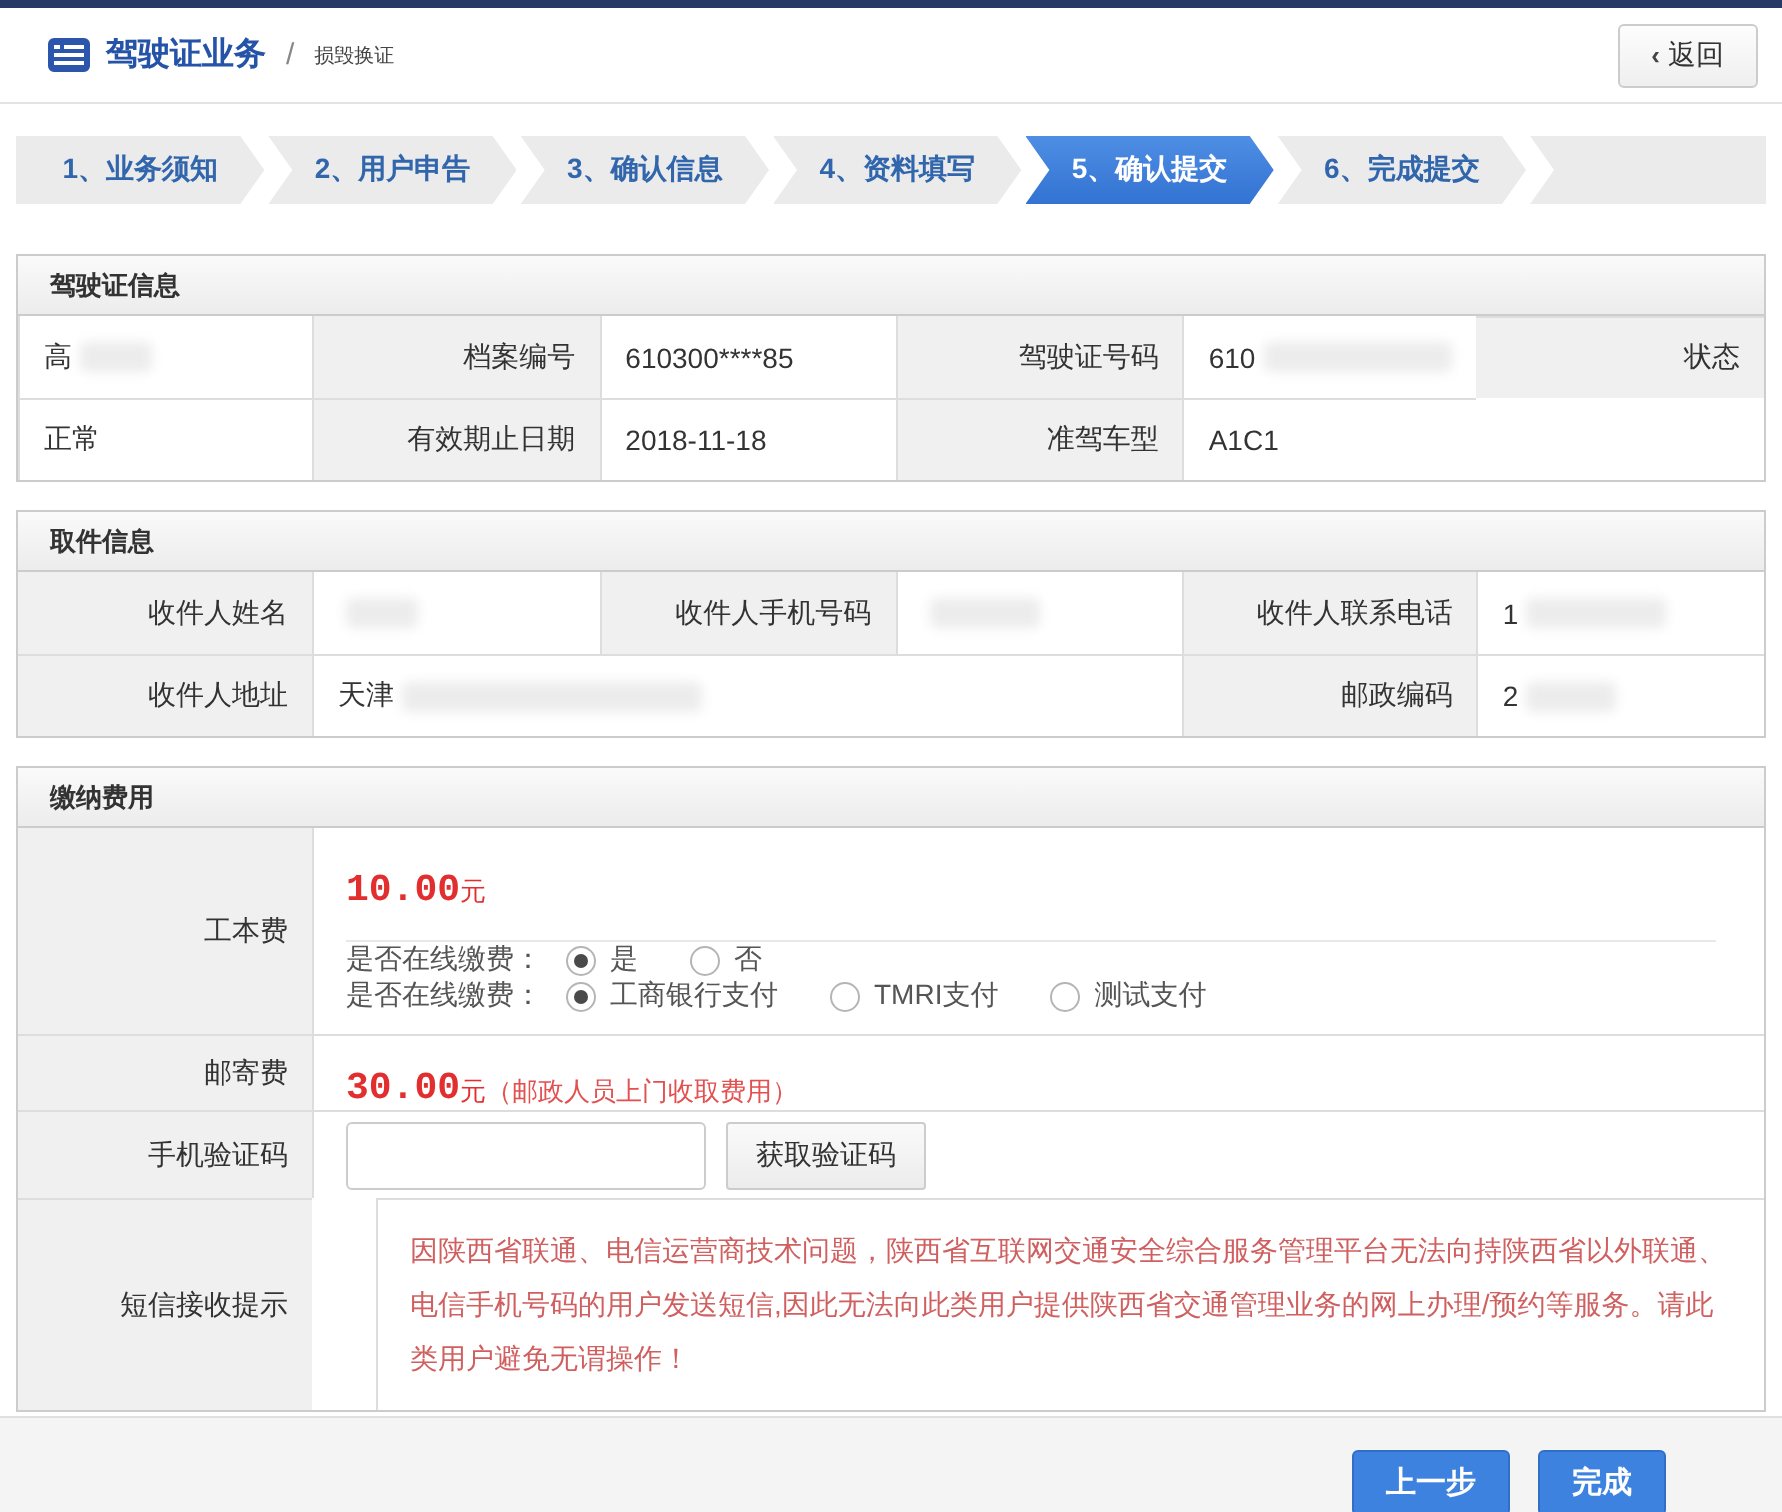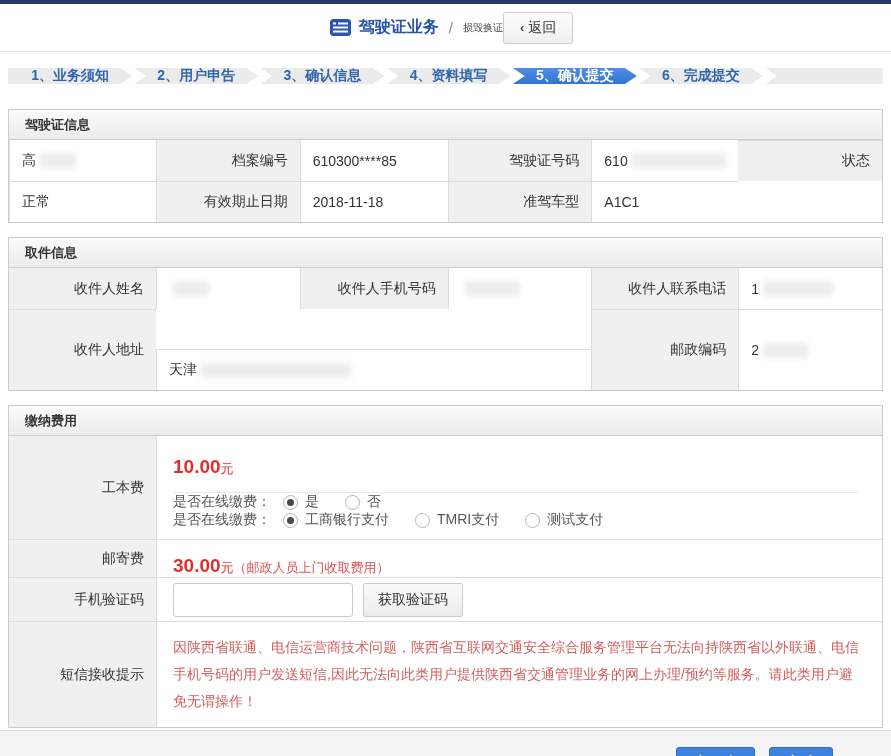--- a/index.html
+++ b/index.html
@@ -5,34 +5,34 @@
   * { margin:0; padding:0; box-sizing:border-box; }
   html,body { width:891px; }
   body {
     font-family:"Liberation Sans","DejaVu Sans",sans-serif;
     background:#ffffff; color:#333; font-size:14px;
   }
   .topbar { height:4px; background:#273a66; }
   
   .header {
     height:48px; background:#fff; border-bottom:1px solid #e3e3e3;
-    display:flex; align-items:center; justify-content:center; padding:0 12px 0 24px;
+    display:flex; align-items:center; justify-content:space-between; padding:0 12px 0 24px;
   }
   .header-left { display:flex; align-items:center; gap:8px; }
   .app-icon { width:21px; height:17px; display:inline-block; }
   .app-title { color:#2453a8; font-size:16px; font-weight:bold; }
   .crumb-sep { color:#888; font-size:15px; margin:0 2px; }
   .page-title { color:#444; font-size:10px; }
   .back-btn {
     background:linear-gradient(#fdfdfd,#efefef); border:1px solid #ccc; border-radius:3px;
     padding:6px 16px; font-size:14px; color:#333; cursor:pointer; display:flex; align-items:center; gap:4px;
   }
   .back-chev { font-weight:bold; font-size:13px; color:#444; }
   
-  .steps { display:flex; margin:16px 8px 0 8px; height:16px; }
+  .steps { display:flex; margin:16px 8px 0 8px; height:34px; }
   .step {
     flex:1 1 0; background:#ebebeb; color:#3166ad; font-size:14px; font-weight:bold;
     display:flex; align-items:center; justify-content:center;
     clip-path:polygon(0 0, calc(100% - 12px) 0, 100% 50%, calc(100% - 12px) 100%, 0 100%, 12px 50%);
     margin-right:2px; cursor:default;
   }
   .step.first { clip-path:polygon(0 0, calc(100% - 12px) 0, 100% 50%, calc(100% - 12px) 100%, 0 100%); }
   .step.active { background:linear-gradient(#4e8ee4,#3373d2); color:#fff; }
   .step-filler {
     flex:0.95 1 0; background:#ebebeb; margin-right:0;
@@ -49,32 +49,32 @@
   }
   .info-grid { display:grid; grid-template-columns:147px 1fr 148px 1fr 147px 1fr; }
   .cell {
     min-height:41px; display:flex; align-items:center; font-size:14px;
     border-left:1px solid #ddd; padding:0 12px;
   }
   .cell.c1 { border-left:none; }
   .cell.rt { border-top:1px solid #ddd; }
   .cell.lbl { background:#f0f0f0; justify-content:flex-end; color:#333; }
   .cell.val { background:#fff; color:#333; }
-  .cell.span3 { grid-column:2 / 5;margin-top:40px; }
+  .cell.span3 { grid-column:2 / 5; }
   .redact { display:inline-block; height:15px; background:#ececec; filter:blur(3px); border-radius:3px; margin-left:4px; vertical-align:middle; }
   .r36{width:36px}.r55{width:55px}.r70{width:70px}.r110{width:110px}.r150{width:150px}.r45{width:45px}
   
   .fee-grid { display:grid; grid-template-columns:147px 1fr; }
   .fee-lbl {
     background:#f0f0f0; display:flex; align-items:center; justify-content:flex-end;
     padding:0 12px; font-size:14px; color:#333;
   }
   .fee-val { background:#fff; border-left:1px solid #ddd; padding:10px 16px; }
   .fee-row-t { border-top:1px solid #ddd; }
-  .amount { color:#e22e2e; font-weight:bold; font-size:19px; }
+  .amount { color:#e22e2e; font-weight:bold; font-size:19px;font-family:Liberation Mono, monospace; }
   .amount-unit { color:#e22e2e; font-size:13px; font-weight:normal; }
   .amount-note { color:#e25050; font-size:13px; margin-left:0; }
   .cost-top { padding:10px 0 14px 0; }
   .cost-divider { border-bottom:1px solid #e8e8e8; margin-right:8px; }
   .opt-line { display:flex; align-items:center; color:#555; font-size:14px; }
   .opt-caption { margin-right:12px; }
   .radio { display:inline-flex; align-items:center; margin-right:26px; cursor:pointer; color:#555; }
   .rb {
     width:15px; height:15px; border:1px solid #b5b5b5; border-radius:50%; background:#fff;
     display:inline-block; margin-right:7px; position:relative;
@@ -83,21 +83,21 @@
     content:""; position:absolute; left:3px; top:3px; width:7px; height:7px;
     border-radius:50%; background:#4a4a4a;
   }
   .mail-row { display:flex; align-items:flex-end; min-height:38px; padding:0 16px; }
   .captcha-row { display:flex; align-items:center; gap:10px; min-height:44px; padding:4px 16px; }
   .captcha-input { width:180px; height:34px; border:1px solid #ccc; border-radius:3px; padding:0 8px; font-size:14px; }
   .captcha-btn {
     height:34px; padding:0 14px; background:linear-gradient(#fafafa,#ececec);
     border:1px solid #ccc; border-radius:2px; font-size:14px; color:#333; cursor:pointer;
   }
-  .sms-row { padding:12px 16px; }
+  .sms-row { padding:12px 16px;margin-left:32px; }
   .sms-text { color:#d06060; font-size:14px; line-height:27px; }
   
   .footer {
     margin-top:2px; background:#f4f4f4; border-top:1px solid #e0e0e0;
     padding:16px 58px 18px 0; display:flex; justify-content:flex-end; gap:14px; min-height:63px;
   }
   .btn-primary {
     background:#3e82e0; border:1px solid #2f6fc9; color:#fff; font-size:15px; font-weight:bold;
     border-radius:3px; padding:6px 16px; min-width:52px; cursor:pointer;
   }

